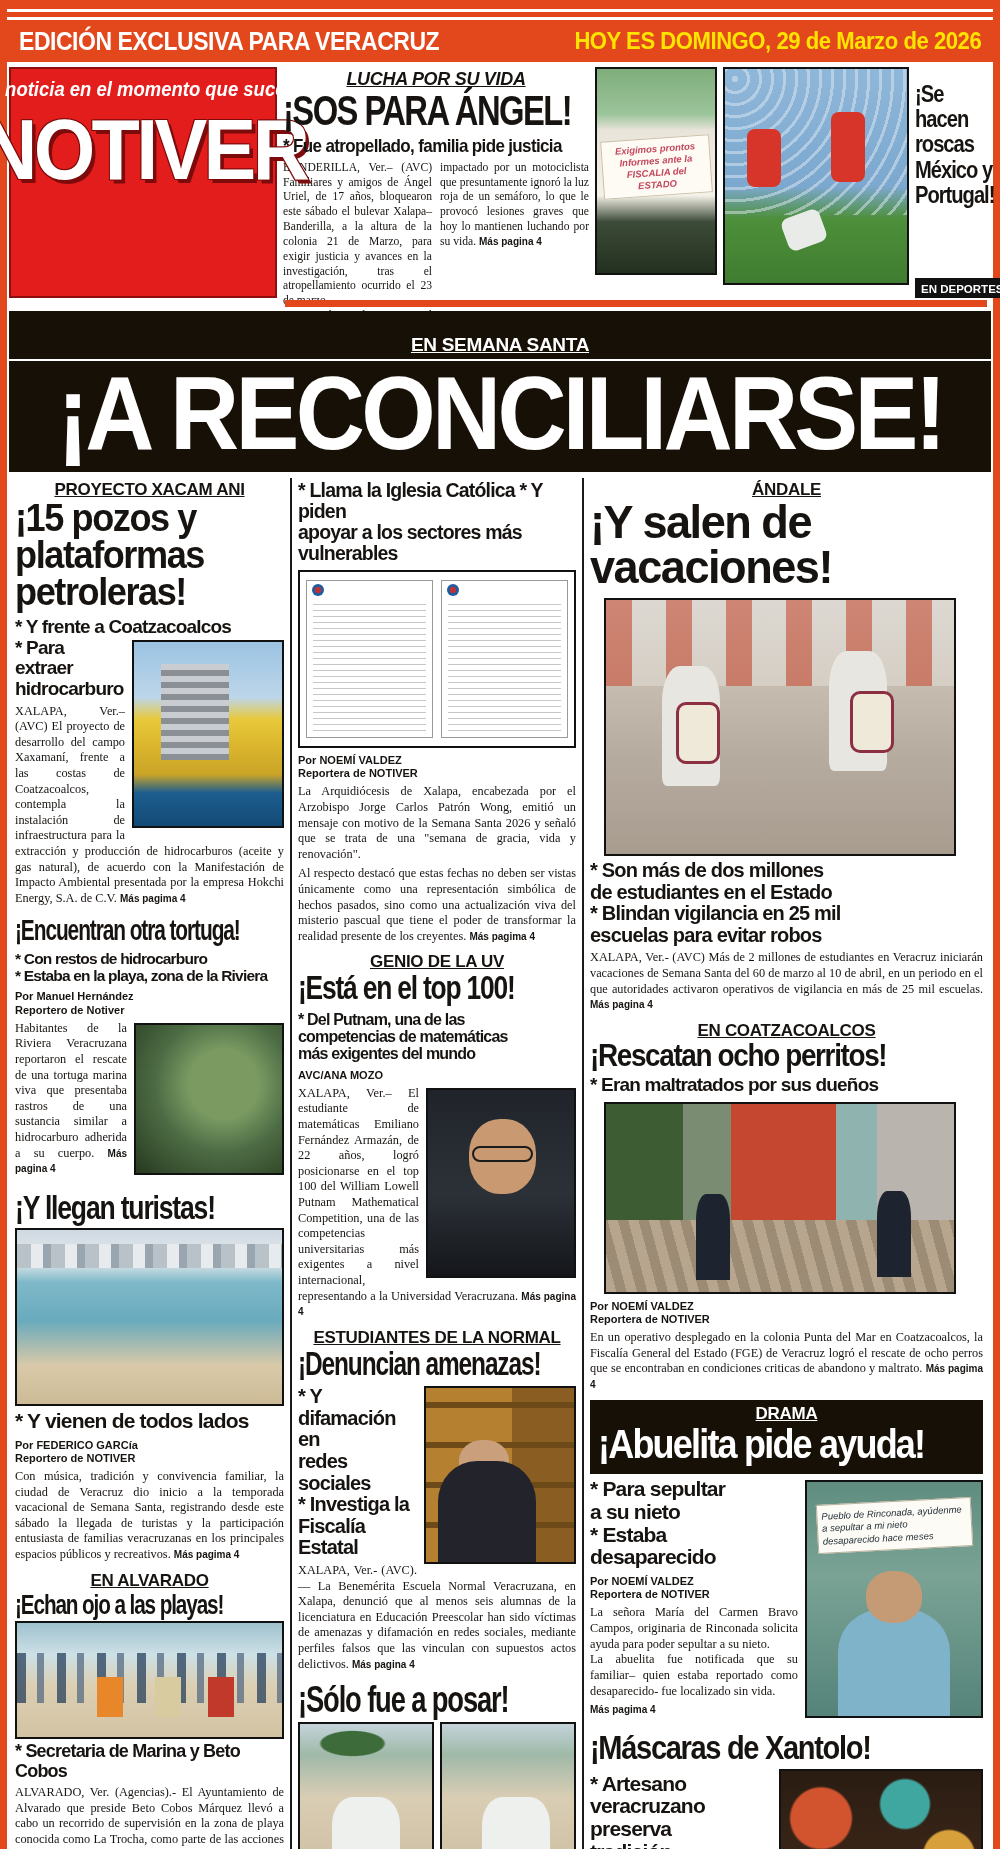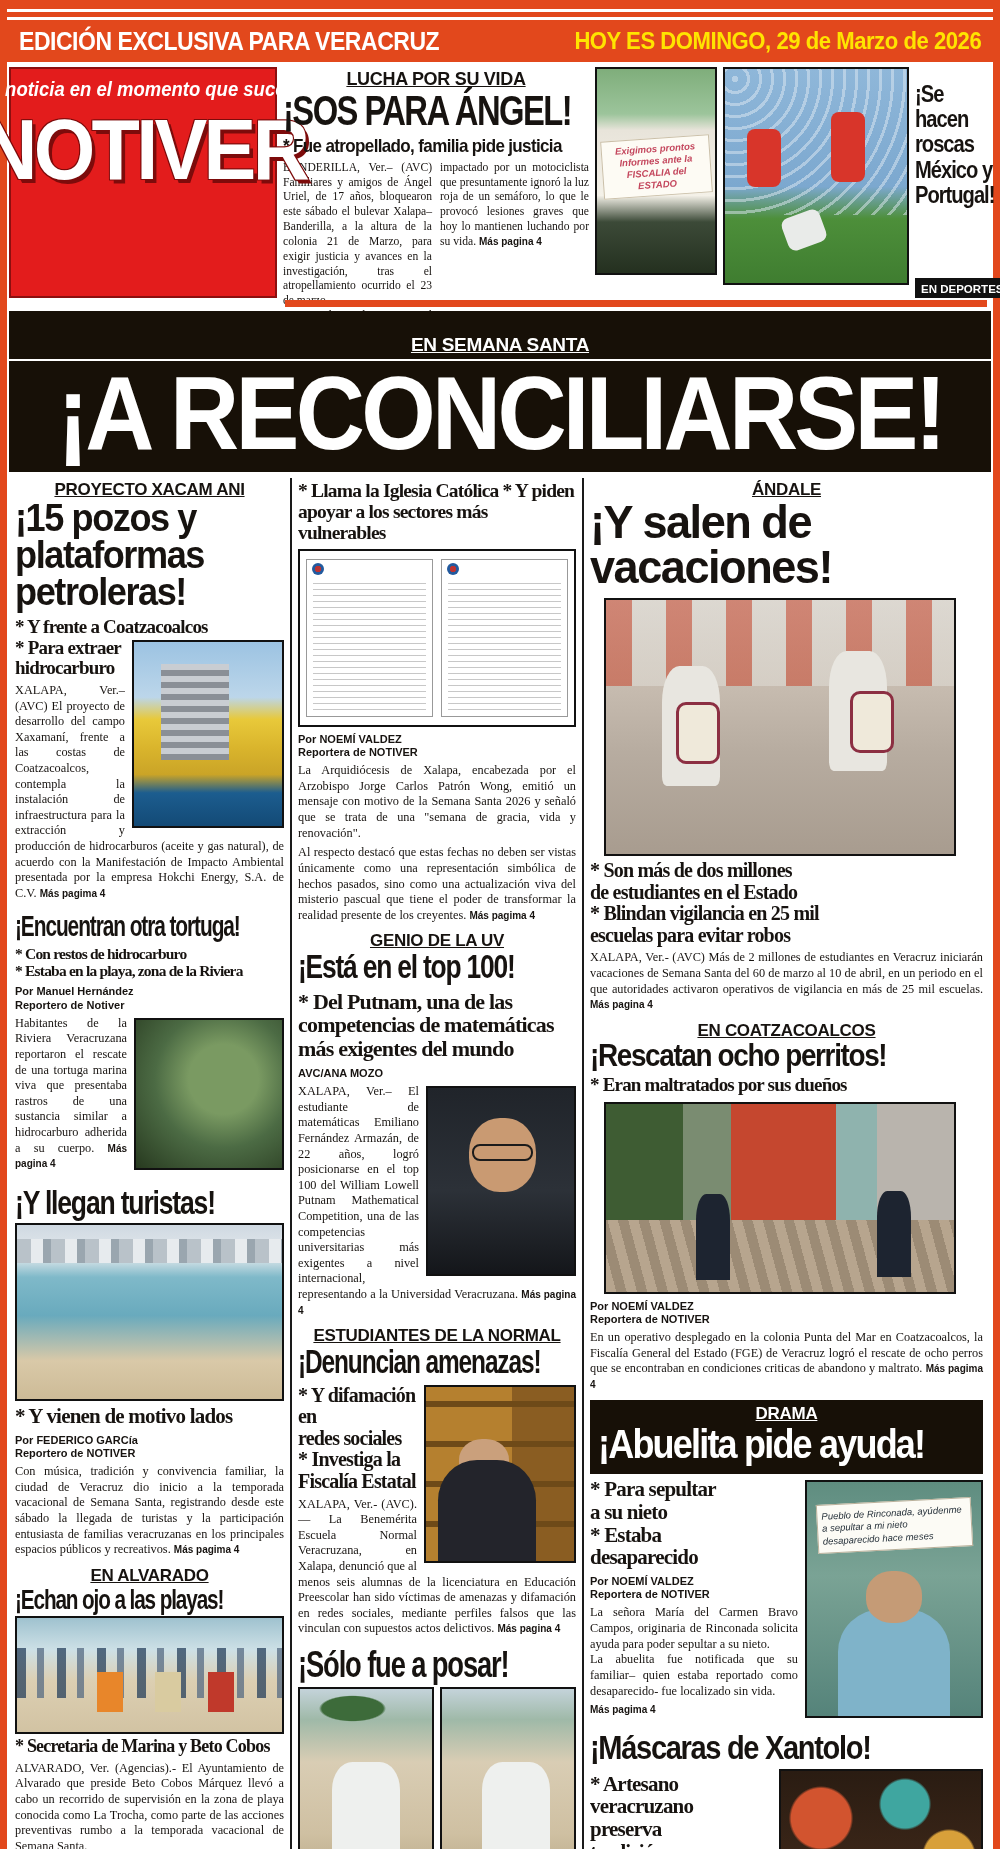--- a/index.html
+++ b/index.html
@@ -20,21 +20,21 @@
   .topbar .edition{color:#fff;font-weight:bold;font-size:25px;letter-spacing:-.5px;transform:scaleX(.92);transform-origin:left;white-space:nowrap;}
   .topbar .date{color:var(--yellow);font-weight:bold;font-size:24px;letter-spacing:-.5px;transform:scaleX(.92);transform-origin:right;white-space:nowrap;}
 
   
   .masthead-row{display:flex;height:236px;padding:5px 4px 0 2px;gap:6px;}
   .logo-box{width:268px;background:var(--red);border:2px solid #8c0f0f;display:flex;flex-direction:column;align-items:center;flex-shrink:0;}
   .logo-tagline{color:#fff;font-weight:bold;font-style:italic;font-size:21px;padding:8px 2px 2px;white-space:nowrap;transform:scaleX(.88);}
   .logo-title{color:#fff;font-weight:bold;font-size:86px;line-height:.95;letter-spacing:-4px;transform:scaleX(.92);text-shadow:4px 4px 0 #7d0b0b,-1px -1px 0 #7d0b0b,1px -1px 0 #7d0b0b,-1px 1px 0 #7d0b0b;margin-top:6px;}
   .sos-block{width:306px;flex-shrink:0;padding-top:2px;}
   .kicker{font-weight:bold;font-size:17px;text-align:center;text-decoration:underline;letter-spacing:-.3px;}
-  .sos-block .kicker{font-size:18px;}
+  .sos-block .kicker{font-size:18px;font-style:italic;}
   .sos-head{font-weight:bold;font-size:42px;letter-spacing:-2px;white-space:nowrap;transform:scaleX(.78);transform-origin:left;line-height:1.02;}
   .sos-sub{font-weight:bold;font-size:18.5px;letter-spacing:-.7px;margin:2px 0 4px;white-space:nowrap;transform:scaleX(.92);transform-origin:left;}
   .sos-cols{display:flex;gap:8px;}
   .sos-cols p{margin:0;font-family:"Liberation Serif",serif;font-size:11.6px;line-height:1.28;text-align:justify;}
   .morelink{font-family:"Liberation Sans",sans-serif;font-weight:bold;font-size:10px;}
   .ph{border:2px solid #111;position:relative;overflow:hidden;flex-shrink:0;}
   .protest-photo{width:122px;height:208px;background:linear-gradient(180deg,#7fae7b 0%,#9cc49b 22%,#e8e4da 30%,#f4f1e8 62%,#3c4a38 75%,#24301f 100%);}
   .protest-sign{position:absolute;top:34%;left:4%;right:4%;background:#fdfbf4;border:1px solid #cabfa8;transform:rotate(-4deg);padding:4px 3px;color:#c4485e;font-size:9.5px;font-weight:bold;font-style:italic;text-align:center;line-height:1.25;}
   .soccer-photo{width:186px;height:218px;background:linear-gradient(180deg,#8fb7d9 0%,#7ca8cf 55%,#4d8f3a 70%,#3f7d30 100%);}
   .soccer-photo .dotwall{position:absolute;inset:0 0 32% 0;background:repeating-radial-gradient(circle at 10px 10px,#dfe9f2 0 3px,transparent 3px 12px);opacity:.5;}
@@ -50,21 +50,21 @@
   .banner-line{height:2px;background:#fff;margin:3px 0 6px;}
   .banner-head{font-weight:bold;font-size:103px;line-height:.92;letter-spacing:-4px;white-space:nowrap;transform:scaleX(.93);transform-origin:center;}
 
   
   .cols{display:flex;padding:6px 4px 4px 2px;flex:1;}
   .col{padding:2px 6px;}
   .col-left{width:281px;flex-shrink:0;}
   .col-mid{width:292px;flex-shrink:0;border-left:2px solid #1a1a1a;}
   .col-right{flex:1;border-left:2px solid #1a1a1a;}
   .headline{font-weight:bold;letter-spacing:-1.5px;line-height:.98;white-space:nowrap;transform-origin:left;}
-  .bullet{font-weight:bold;letter-spacing:-.8px;line-height:1.08;font-family:Liberation Serif, serif;}
+  .bullet{font-weight:bold;letter-spacing:-.8px;line-height:1.08;}
   .byline{font-weight:bold;font-size:11px;line-height:1.2;margin:6px 0 4px;}
   .body{font-family:"Liberation Serif",serif;font-size:12.3px;line-height:1.27;text-align:justify;margin:4px 0 0;}
   .pre{white-space:pre-line;}
   .float-r{float:right;margin:2px 0 4px 7px;}
   .clear{clear:both;}
 
   
   .oil-photo{width:152px;height:188px;background:linear-gradient(180deg,#9cc3e2 0%,#bcd6ea 30%,#e8c93a 42%,#d9b42c 58%,#caa427 72%,#1c5d8f 82%,#134a76 100%);}
   .oil-photo .rig{position:absolute;left:18%;top:12%;width:46%;height:52%;background:repeating-linear-gradient(0deg,#8a8f96 0 6px,#c9cdd2 6px 12px);}
   .turtle-photo{width:150px;height:152px;background:radial-gradient(circle at 60% 40%,#7a9a62 0 28%,#4c6b44 55%,#27391f 100%);}
@@ -197,21 +197,21 @@
         <div class="ph turtle-photo float-r"></div>
         <p class="body"><span>Habitantes de la Riviera Veracruzana reportaron el rescate de una tortuga marina viva que presentaba rastros de una sustancia similar a hidrocarburo adherida a su cuerpo.</span> <span class="morelink">Más pagina 4</span></p>
         <div class="clear"></div>
       </div>
 
       <div style="margin-top:12px">
         <div class="headline" style="font-size:34px;transform:scaleX(.78)">¡Y llegan turistas!</div>
         <div class="ph beach-photo" style="margin-top:4px">
             <div class="bldg"></div>
           </div>
-        <div class="bullet" style="font-size:21px;margin-top:4px">* Y vienen  de motivo lados</div>
+        <div class="bullet" style="font-size:21px;margin-top:4px">* Y vienen  de todos lados</div>
         <div class="byline pre">Por FEDERICO GARCía
 Reportero de NOTIVER</div>
         <p class="body"><span>Con música, tradición y convivencia familiar, la ciudad de Veracruz dio inicio a la temporada vacacional de Semana Santa, registrando desde este sábado la llegada de turistas y la participación entusiasta de familias veracruzanas en los principales espacios públicos y recreativos.</span> <span class="morelink">Más pagima 4</span></p>
       </div>
 
       <div style="margin-top:8px">
         <div class="kicker">EN ALVARADO</div>
         <div class="headline" style="font-size:28px;transform:scaleX(.74)">¡Echan ojo a las playas!</div>
         <div class="ph alvarado-photo" style="margin-top:3px">
           <div class="crowd"></div>
@@ -241,21 +241,21 @@
         </div>
         <div class="byline pre">Por NOEMÍ VALDEZ
 Reportera de NOTIVER</div>
         <p class="body">La Arquidiócesis de Xalapa, encabezada por el Arzobispo Jorge Carlos Patrón Wong, emitió un mensaje con motivo de la Semana Santa 2026 y señaló que se trata de una "semana de gracia, vida y renovación".</p>
         <p class="body"><span>Al respecto destacó que estas fechas no deben ser vistas únicamente como una representación simbólica de hechos pasados, sino como una actualización viva del misterio pascual que tiene el poder de transformar la realidad presente de los creyentes.</span> <span class="morelink">Más pagima 4</span></p>
       </div>
 
       <div style="margin-top:8px">
         <div class="kicker">GENIO DE LA UV</div>
         <div class="headline" style="font-size:33px;transform:scaleX(.8)">¡Está en el top 100!</div>
-        <div class="bullet pre" style="font-size:22px;margin-top:6px">* Del Putnam, una de las
+        <div class="bullet pre" style="font-size:16px;margin-top:6px">* Del Putnam, una de las
 competencias de matemáticas
 más exigentes del mundo</div>
         <div class="byline">AVC/ANA MOZO</div>
         <div class="ph portrait-photo float-r">
           <div class="face"></div>
           <div class="glasses"></div>
         </div>
         <p class="body"><span>XALAPA, Ver.–  El estudiante de matemáticas Emiliano Fernández Armazán, de 22 años, logró posicionarse en el top 100 del William Lowell Putnam Mathematical Competition, una de las competencias universitarias más exigentes a nivel internacional, representando a la Universidad Veracruzana.</span> <span class="morelink">Más pagina 4</span></p>
         <div class="clear"></div>
       </div>

